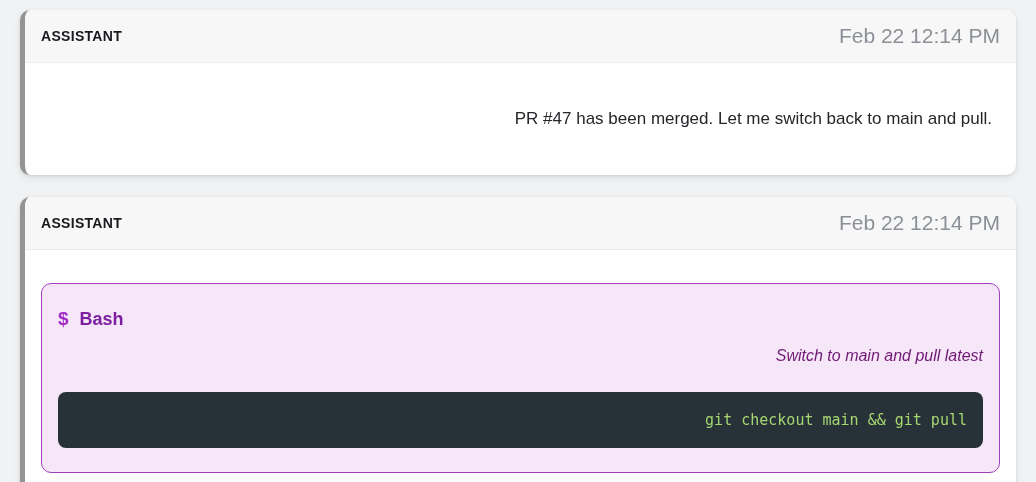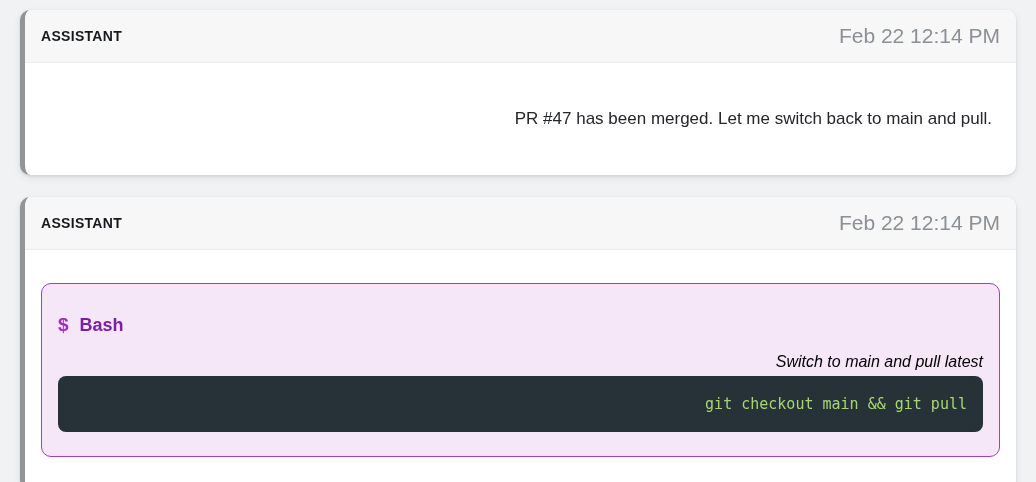--- a/index.html
+++ b/index.html
@@ -65,31 +65,30 @@
     color: #a32cc4;
     font-weight: 700;
     font-size: 19px;
     line-height: 22px;
   }
   .tool-name {
     color: #7d1fa0;
     font-weight: 700;
     font-size: 18px;
     line-height: 22px;
-    margin-top: 6px;
   }
   .tool-desc {
     margin-top: 17px;
     font-style: italic;
-    color: #000000;
+    color: #701a75;
     font-size: 16px;
     line-height: 18px;
   }
   .code-block {
-    margin: 5px 0 0 0;
+    margin: 27px 0 0 0;
     background: #263238;
     border-radius: 8px;
     padding: 19px 16px;
   }
   .code-block code {
     font-family: "DejaVu Sans Mono", monospace;
     font-size: 15px;
     line-height: 18px;
     color: #a6d671;
     white-space: pre;

